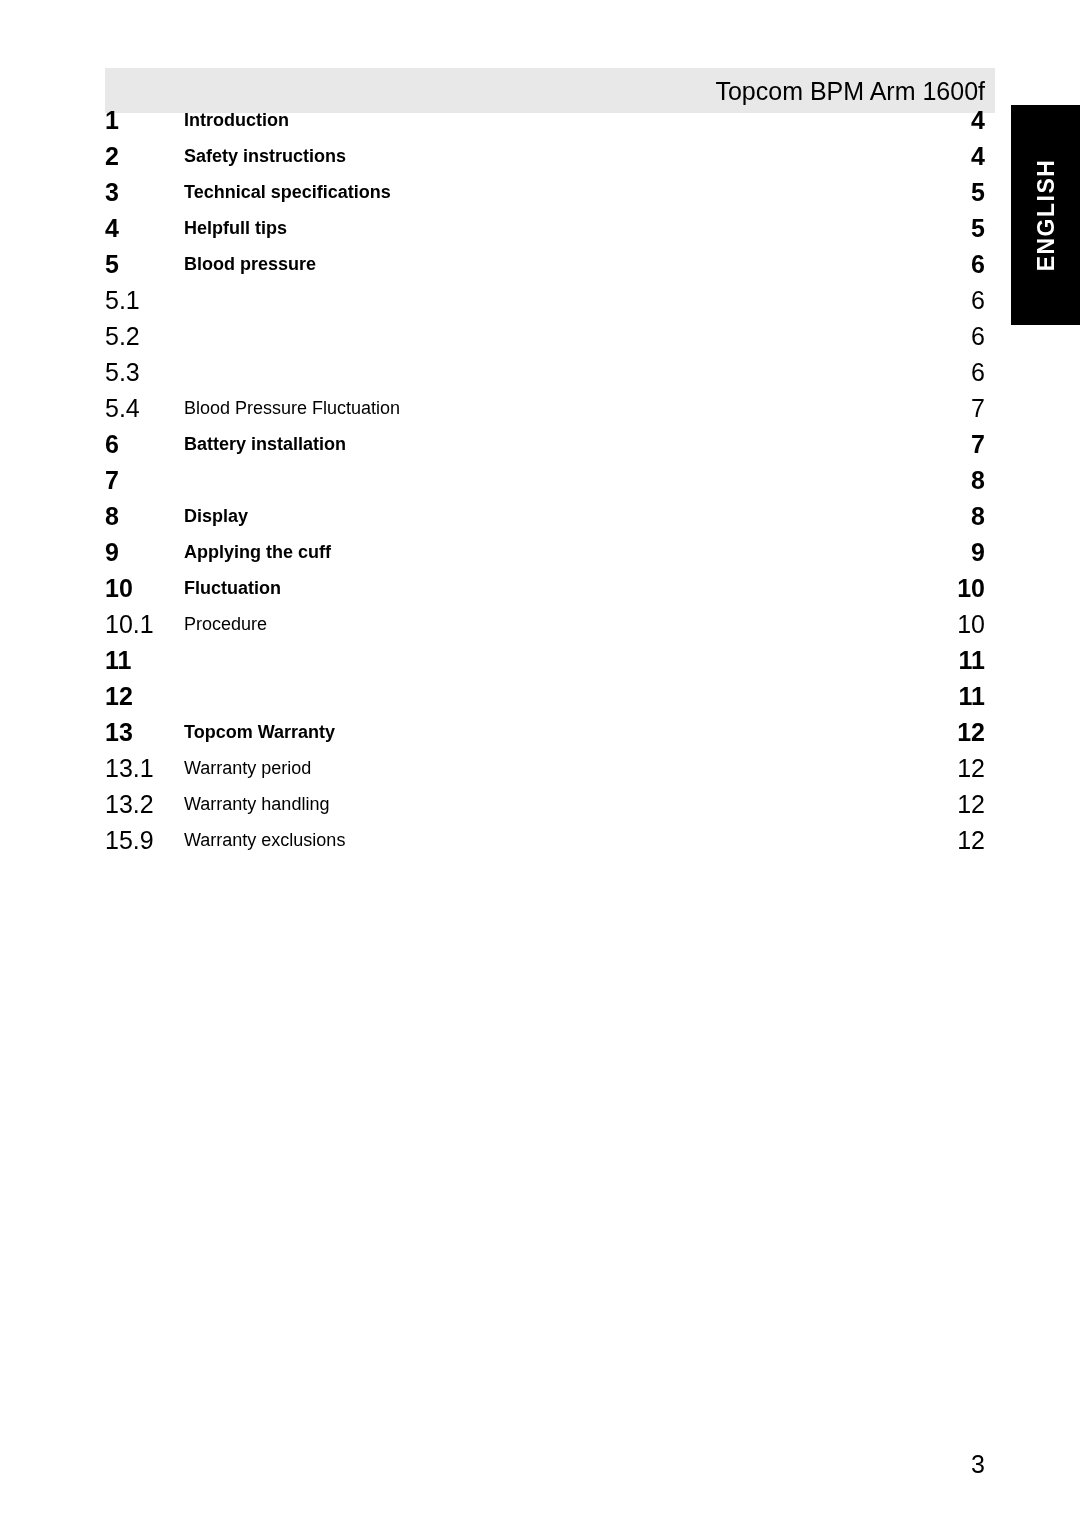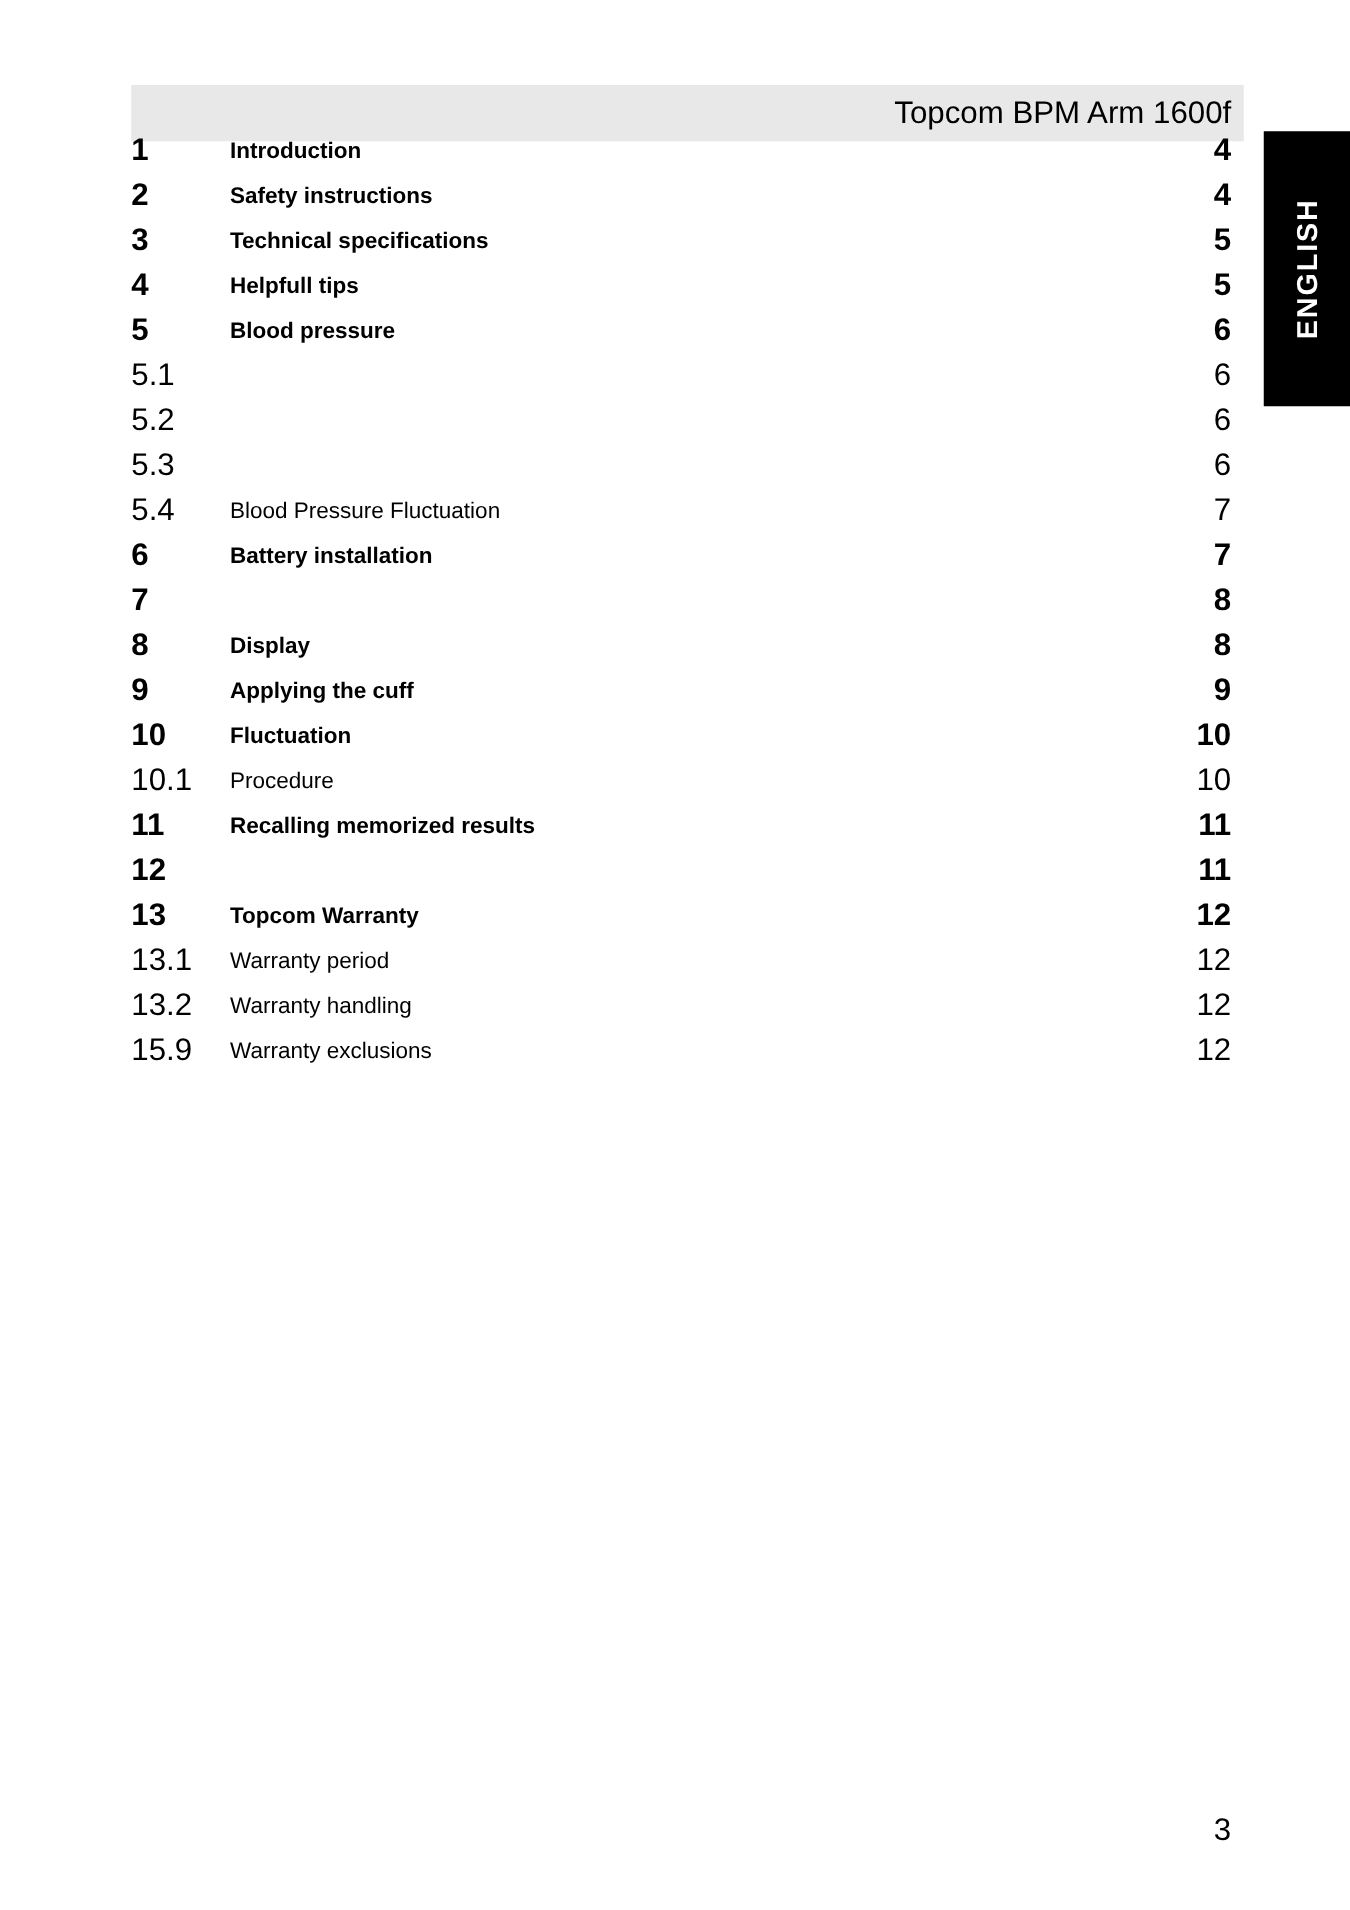--- a/index.html
+++ b/index.html
@@ -206,21 +206,20 @@
         <span class="toc-label">Fluctuation</span>
         <span class="toc-page">10</span>
       </div>
       <div class="toc-row level2">
         <span class="toc-num">10.1</span>
         <span class="toc-label">Procedure</span>
         <span class="toc-page">10</span>
       </div>
       <div class="toc-row level1">
         <span class="toc-num">11</span>
-        <span class="toc-label">Recalling memorized results</span>
         <span class="toc-page">11</span>
       </div>
       <div class="toc-row level1">
         <span class="toc-num">12</span>
         <span class="toc-page">11</span>
       </div>
       <div class="toc-row level1">
         <span class="toc-num">13</span>
         <span class="toc-label">Topcom Warranty</span>
         <span class="toc-page">12</span>

